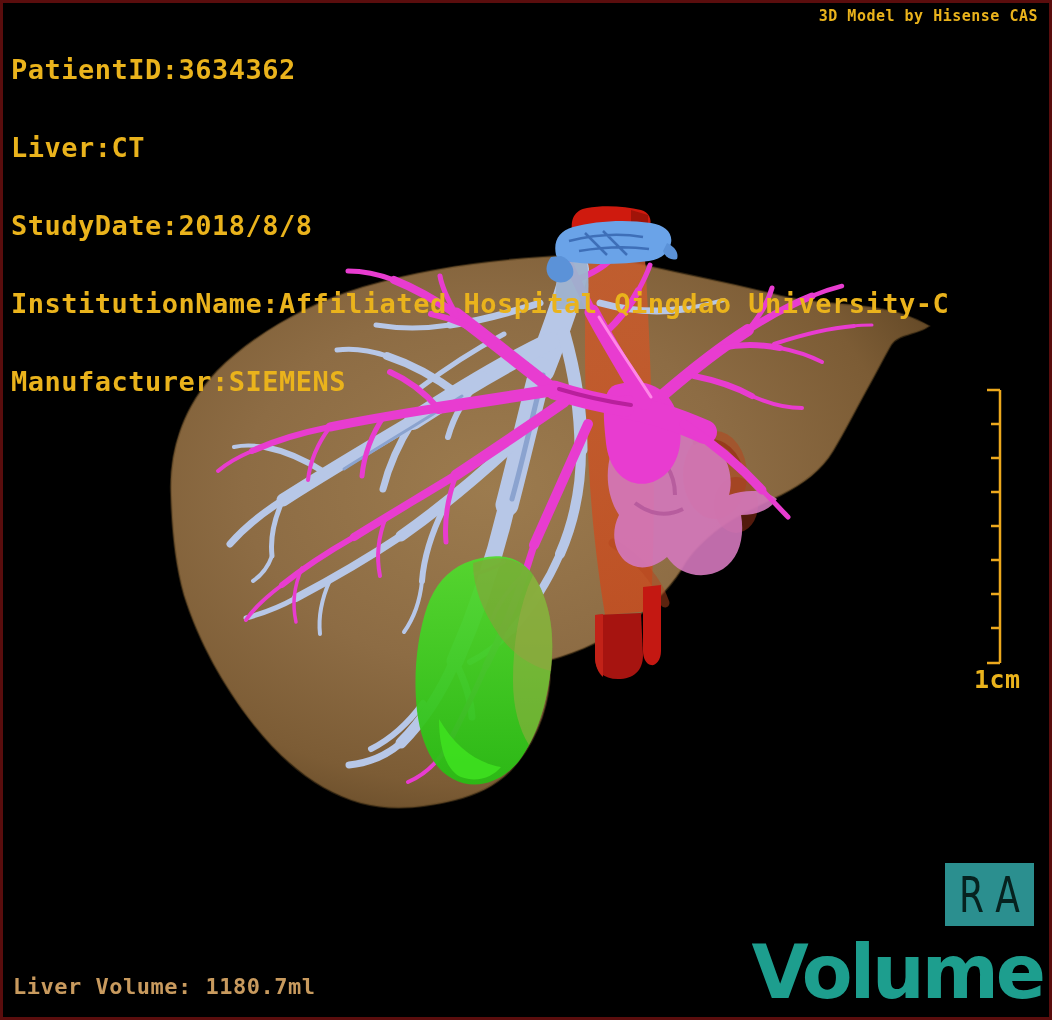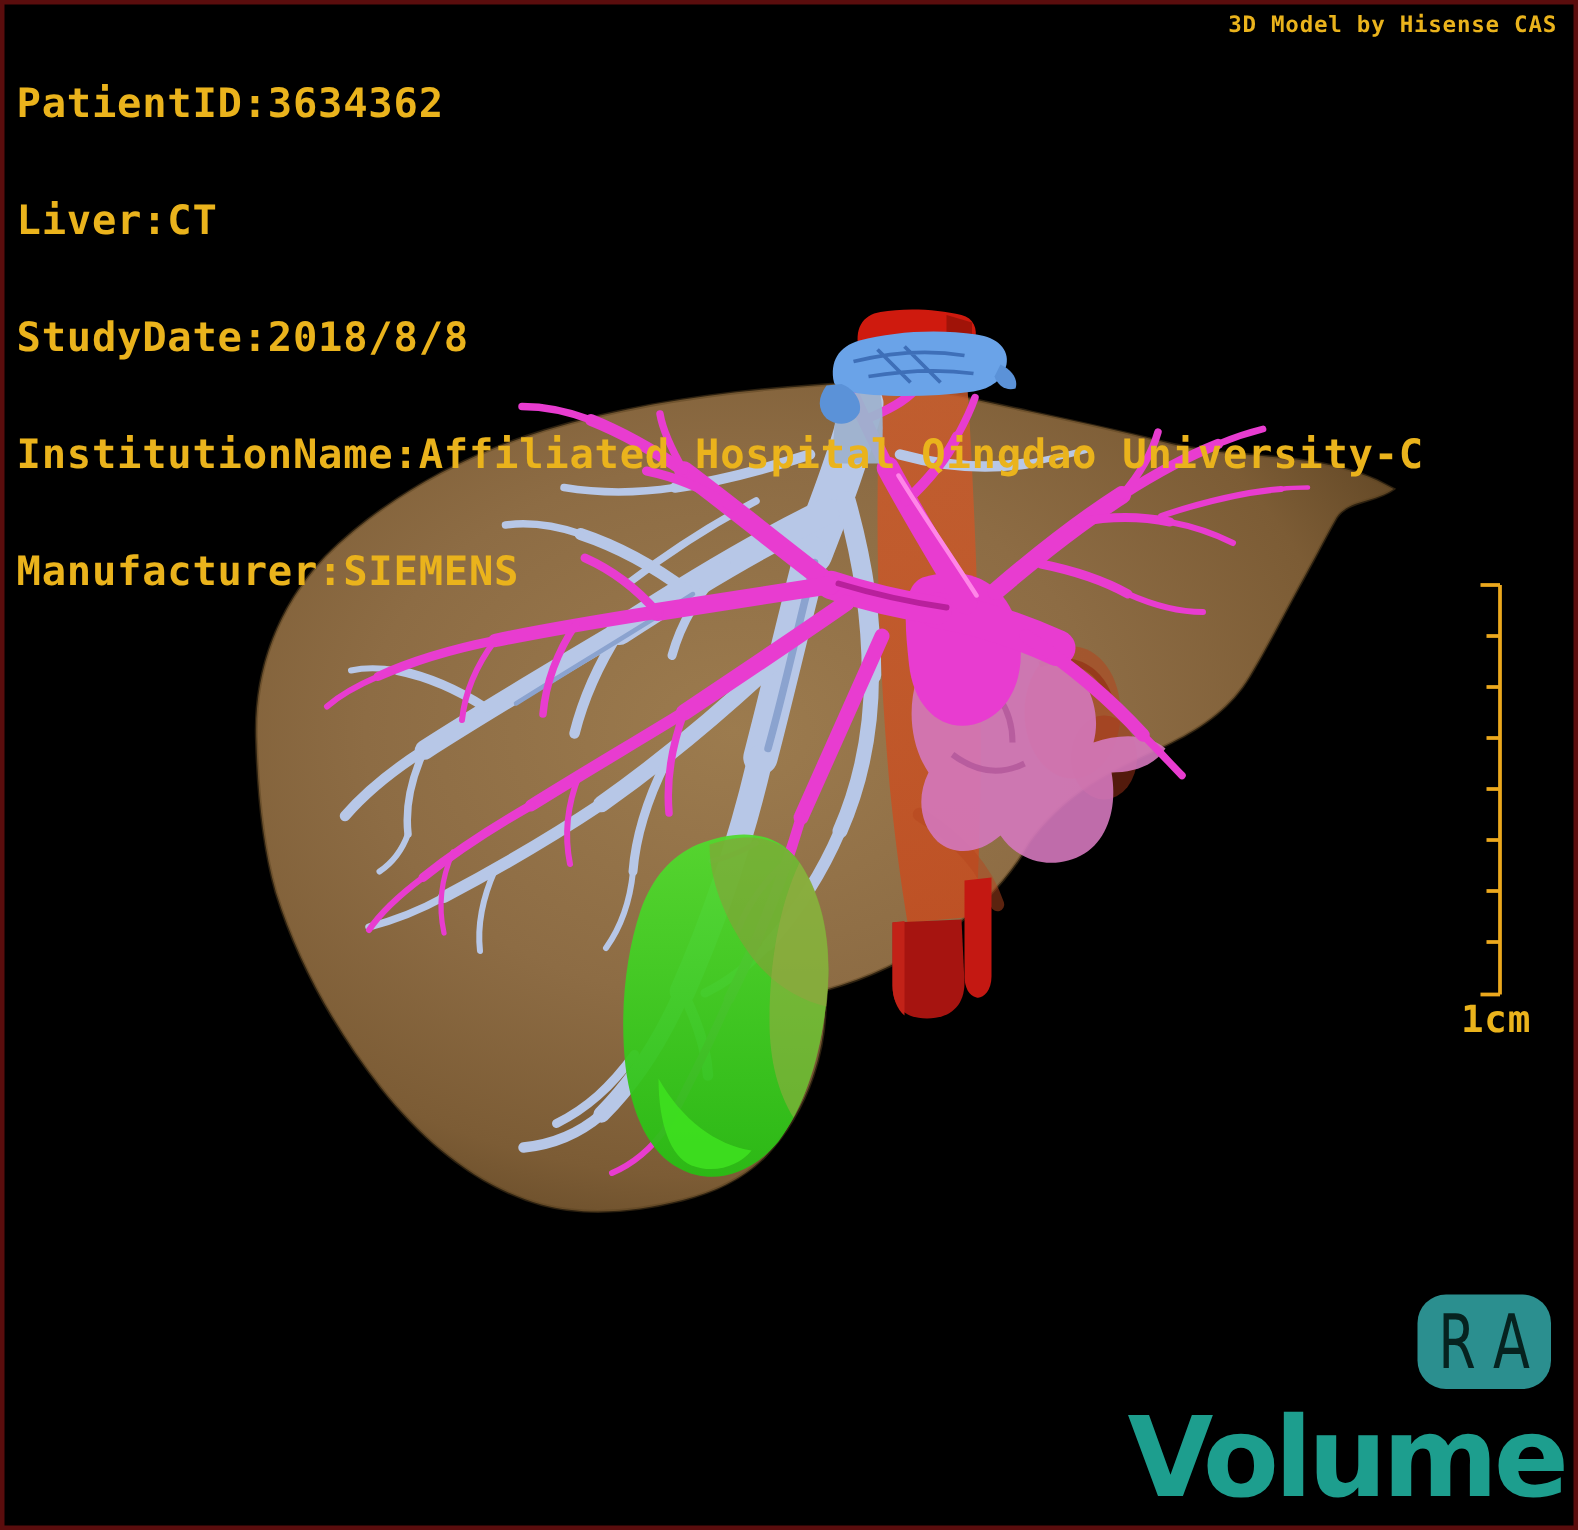--- a/index.html
+++ b/index.html
@@ -33,21 +33,21 @@
   .viewport{position:absolute;inset:0;}
   svg.scene{position:absolute;left:0;top:0;}
   .overlay{position:absolute;color:var(--overlay-text);font-weight:bold;letter-spacing:.5px;}
   .patient-block{left:8px;top:2px;font-size:27px;line-height:26px;white-space:pre;}
   .model-title{right:11px;top:4px;font-size:15px;}
   .liver-volume{left:10px;top:971px;font-size:22px;color:var(--volume-text);}
   .scale-label{left:971px;top:662px;font-size:25px;}
   .ra-box{
     position:absolute;left:942px;top:860px;width:89px;height:63px;
     background:var(--orientation-bg);
-    display:flex;align-items:center;justify-content:center;border-radius:19px;
+    display:flex;align-items:center;justify-content:center;
   }
   .ra-box span{
     font-family:"DejaVu Sans","Liberation Sans",sans-serif;
     font-size:50px;color:var(--orientation-text);
     transform:scaleX(.72);white-space:pre;line-height:1;
   }
   .hisense-logo{
     position:absolute;right:6px;top:932px;
     font-family:"DejaVu Sans","Liberation Sans",sans-serif;
     font-weight:bold;font-size:74px;line-height:1;
@@ -243,16 +243,17 @@
   </div>
 
   <div class="overlay model-title">3D Model by Hisense CAS</div>
 
   <div class="overlay scale-label">1cm</div>
 
   <div class="ra-box">
     <span>R A</span>
   </div>
 
+  <div class="overlay liver-volume">Liver Volume: 1180.7ml</div>
 
   <div class="hisense-logo">Volume</div>
 
 </div>
 
 </body></html>

